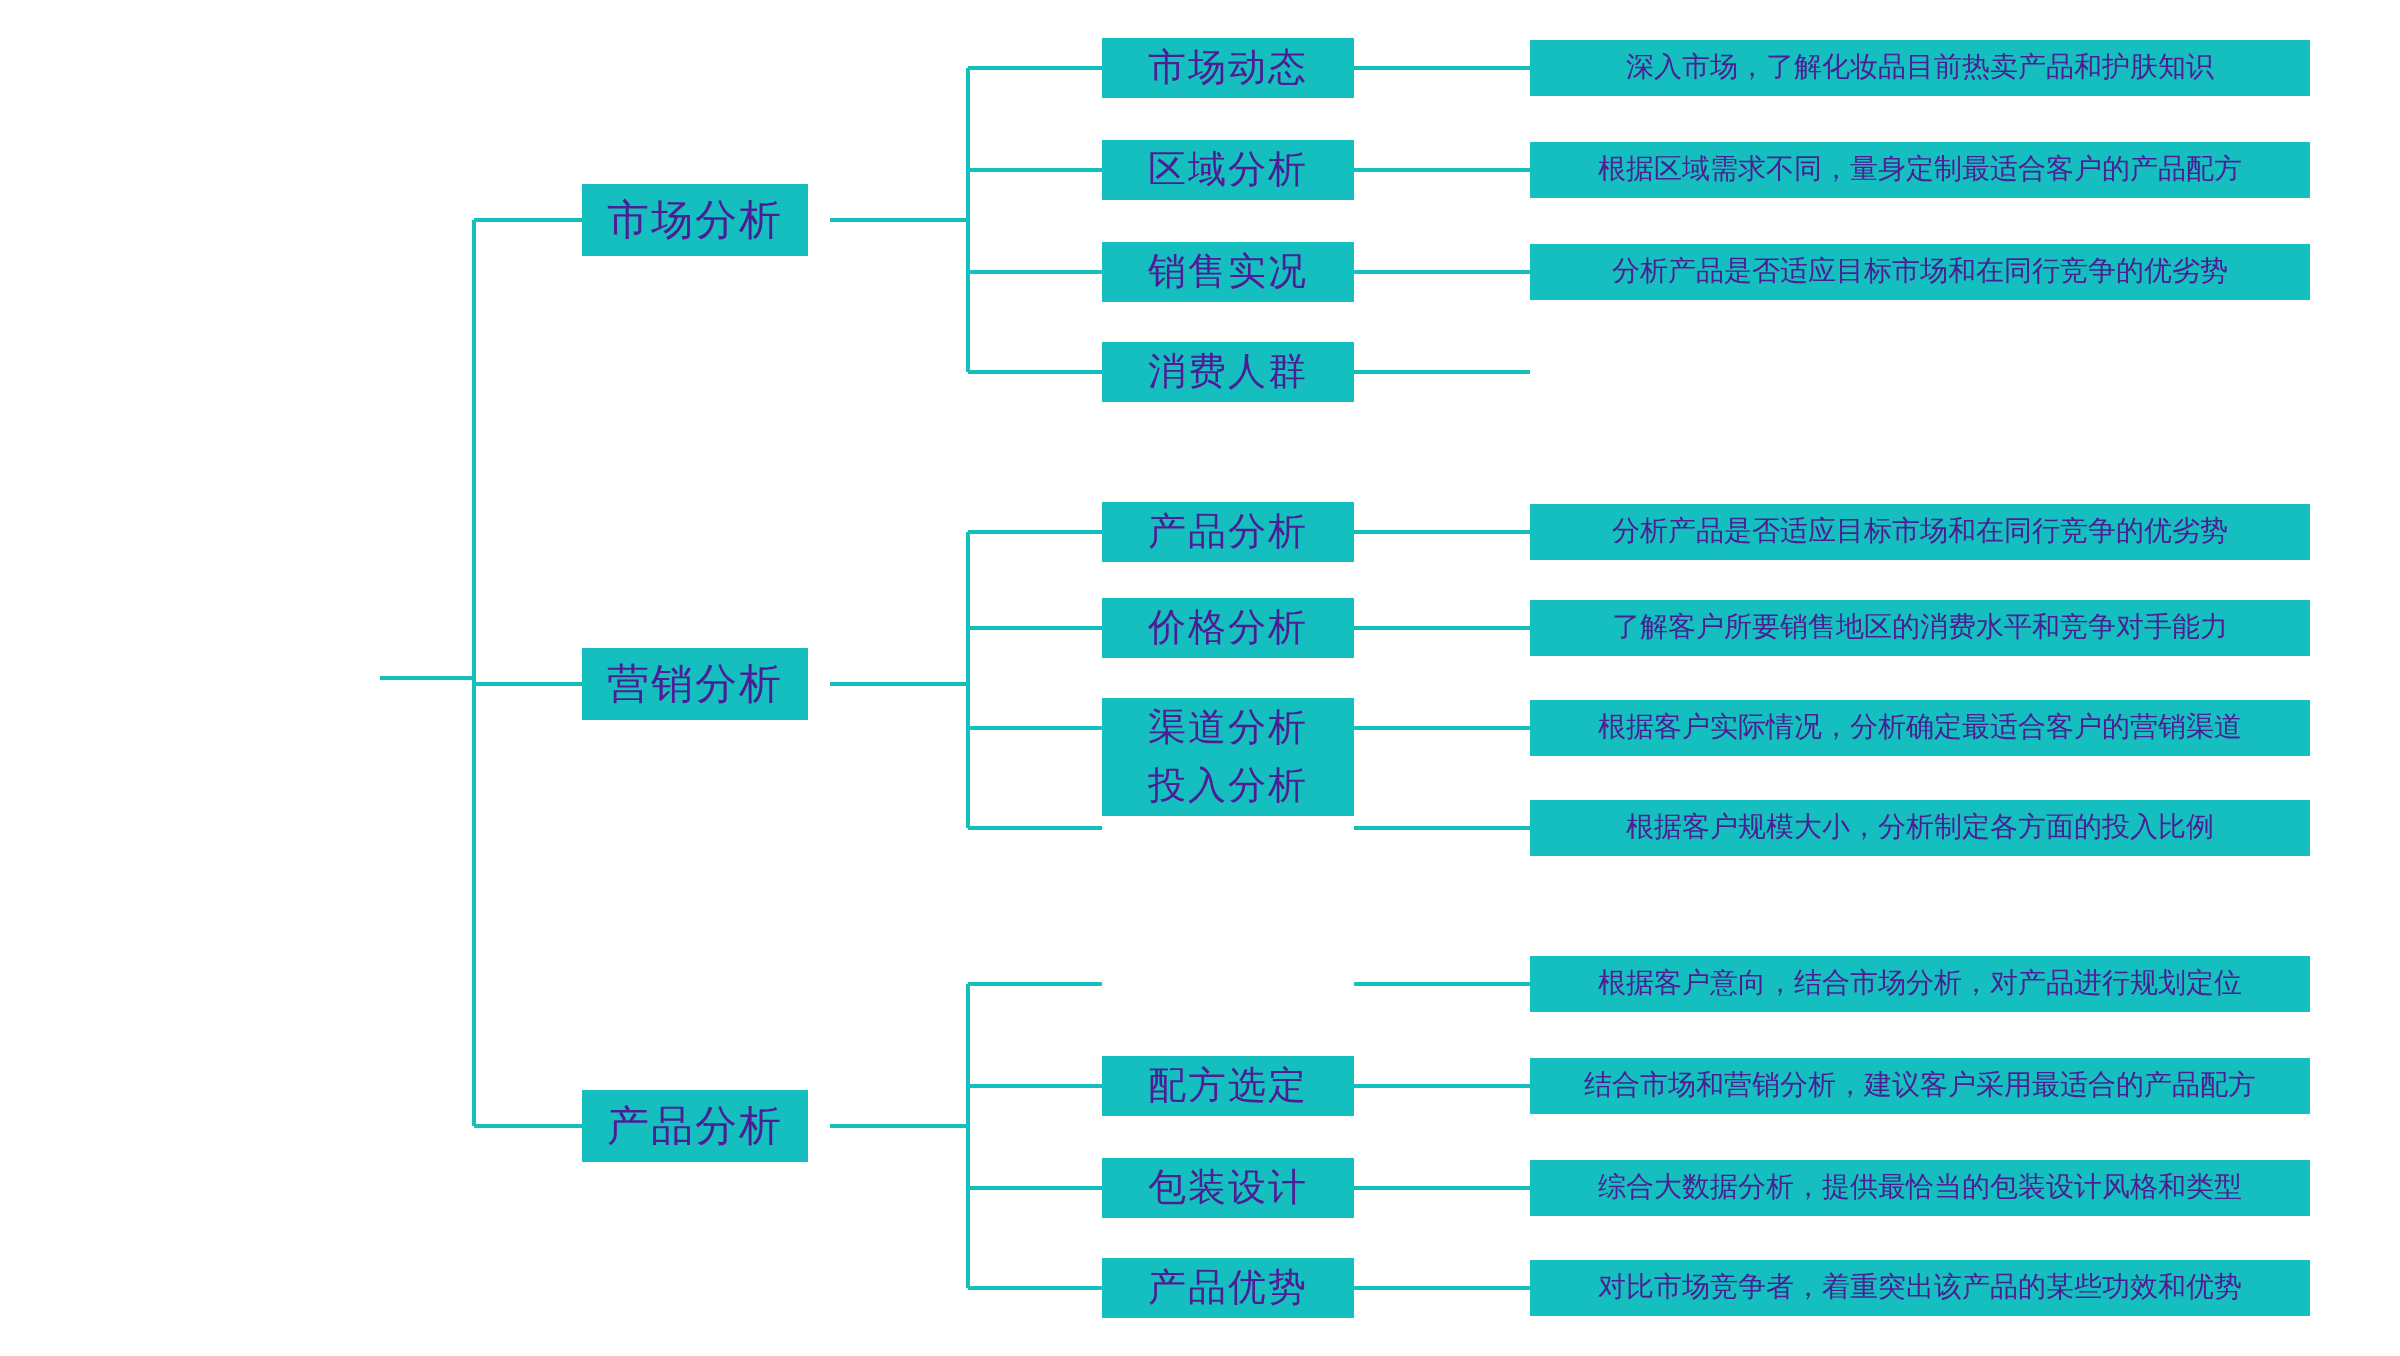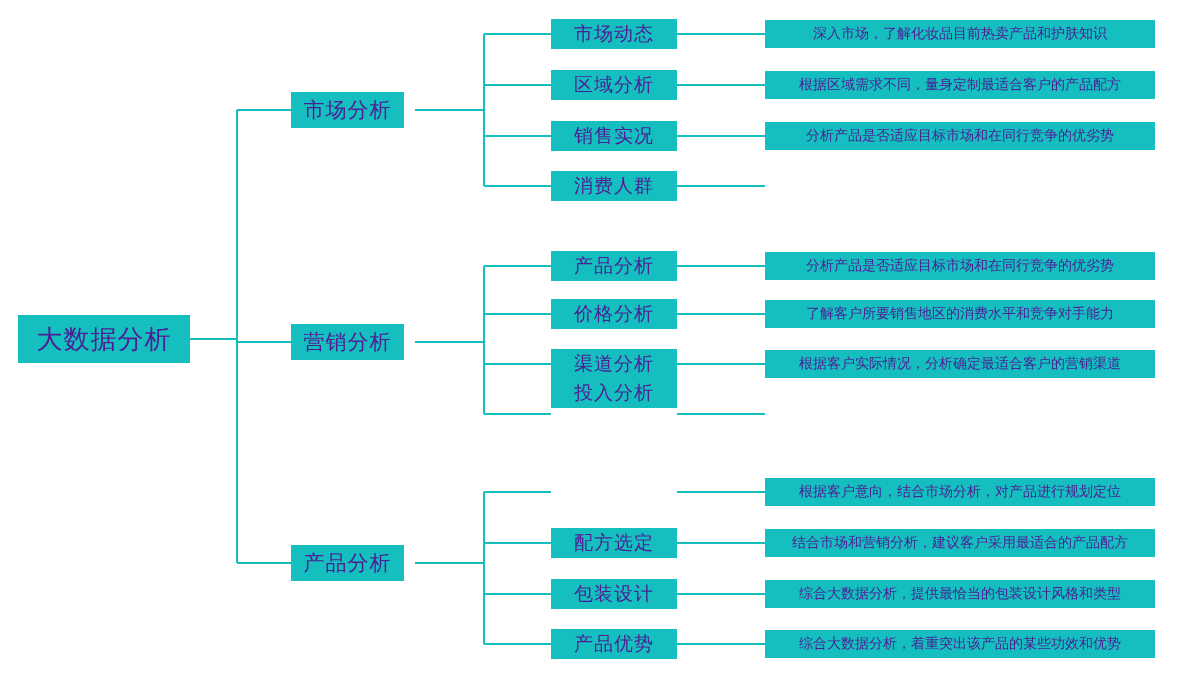--- a/index.html
+++ b/index.html
@@ -79,21 +79,20 @@
         <line x1="677" y1="492" x2="765" y2="492"></line>
       <line x1="484" y1="543" x2="551" y2="543"></line> 
         <line x1="677" y1="543" x2="765" y2="543"></line>
       <line x1="484" y1="594" x2="551" y2="594"></line> 
         <line x1="677" y1="594" x2="765" y2="594"></line>
       <line x1="484" y1="644" x2="551" y2="644"></line> 
         <line x1="677" y1="644" x2="765" y2="644"></line>
     </g>
   </svg>
 
-  <div class="node root" style="top:315px">大数据分析</div>
 
   <div class="node branch" style="top:92px">市场分析</div>
   <div class="node branch" style="top:324px">营销分析</div>
   <div class="node branch" style="top:545px">产品分析</div>
 
   <div class="node child" style="top:19px">市场动态</div>
   <div class="node child" style="top:70px">区域分析</div>
   <div class="node child" style="top:121px">销售实况</div>
   <div class="node child" style="top:171px">消费人群</div>
 
@@ -102,23 +101,24 @@
   <div class="node desc" style="top:122px">分析产品是否适应目标市场和在同行竞争的优劣势</div>
 
   <div class="node child" style="top:251px">产品分析</div>
   <div class="node child" style="top:299px">价格分析</div>
   <div class="node child" style="top:349px">渠道分析</div>
   <div class="node child" style="top:378px">投入分析</div>
 
   <div class="node desc" style="top:252px">分析产品是否适应目标市场和在同行竞争的优劣势</div>
   <div class="node desc" style="top:300px">了解客户所要销售地区的消费水平和竞争对手能力</div>
   <div class="node desc" style="top:350px">根据客户实际情况，分析确定最适合客户的营销渠道</div>
+  <div class="node desc" style="top:400px">根据客户规模大小，分析制定各方面的投入比例</div>
 
   <div class="node child" style="top:528px">配方选定</div>
   <div class="node child" style="top:579px">包装设计</div>
   <div class="node child" style="top:629px">产品优势</div>
 
   <div class="node desc" style="top:478px">根据客户意向，结合市场分析，对产品进行规划定位</div>
   <div class="node desc" style="top:529px">结合市场和营销分析，建议客户采用最适合的产品配方</div>
   <div class="node desc" style="top:580px">综合大数据分析，提供最恰当的包装设计风格和类型</div>
-  <div class="node desc" style="top:630px">综合大数据分析，着重突出该产品的某些功效和优势</div>
+  <div class="node desc" style="top:630px">对比市场竞争者，着重突出该产品的某些功效和优势</div>
 
 </div>
 
 </body></html>

